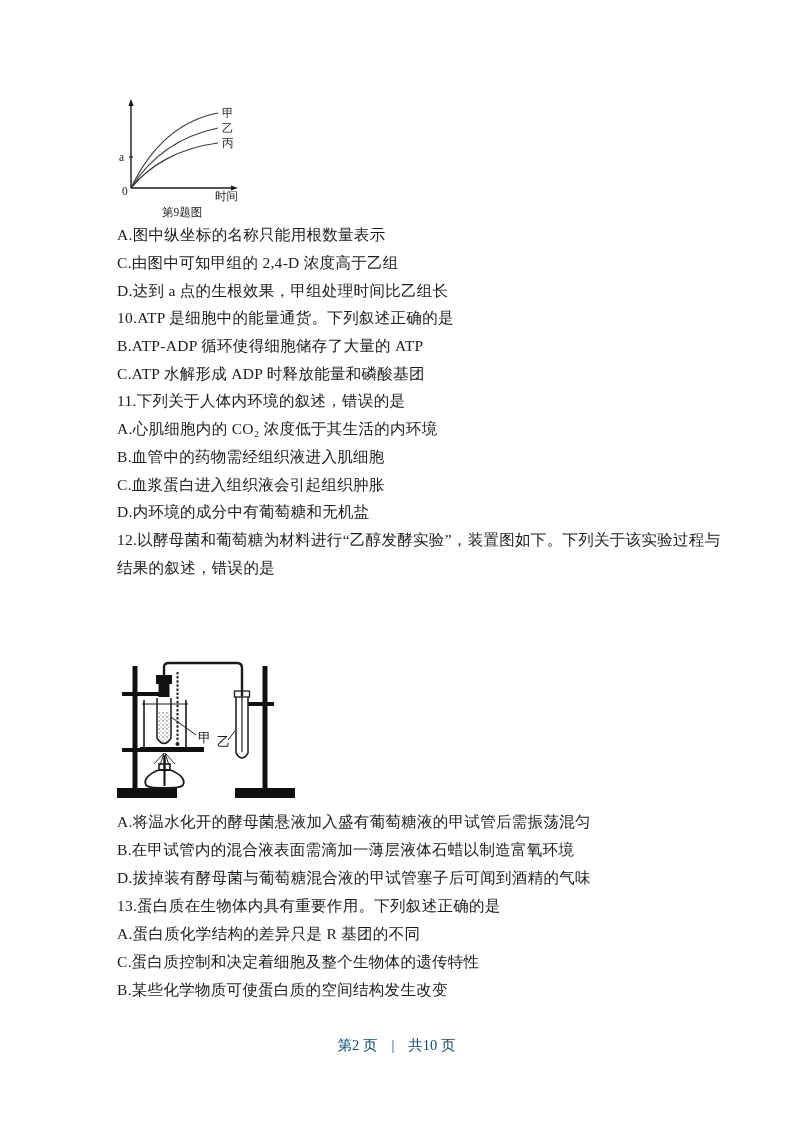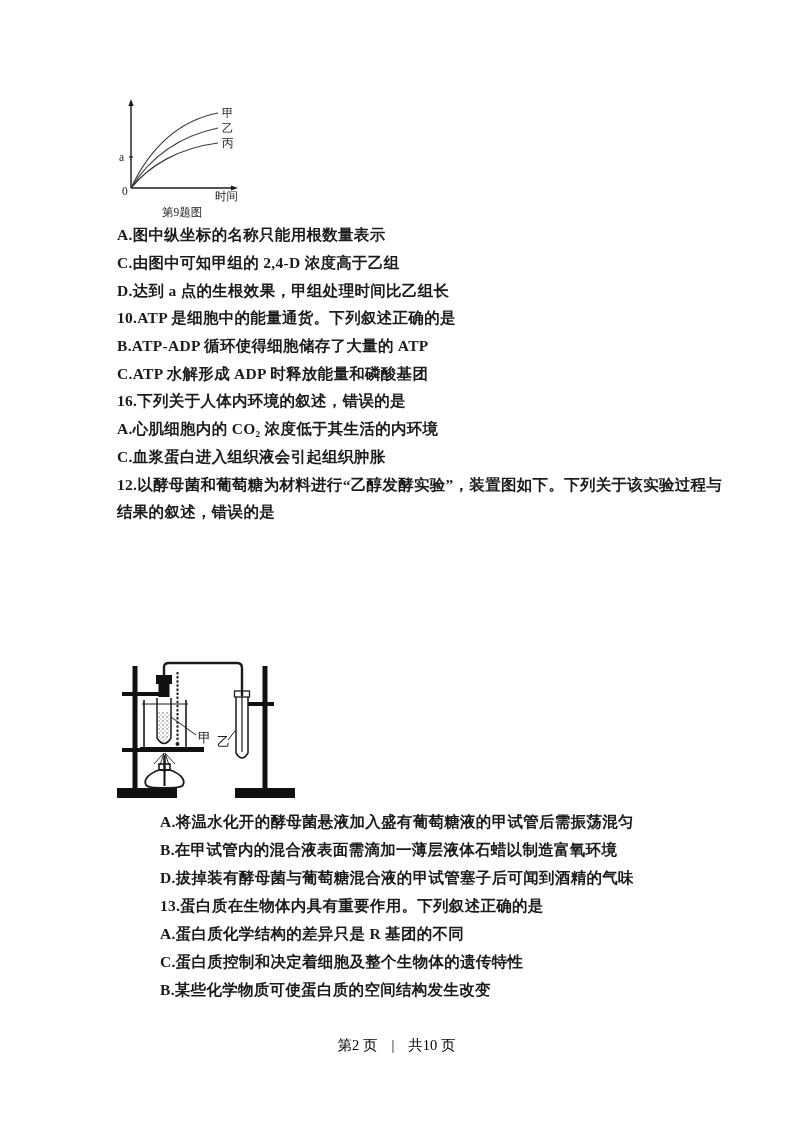--- a/index.html
+++ b/index.html
@@ -1,31 +1,31 @@
 <!DOCTYPE html>
 <html><head>
 <meta charset="utf-8">
 <style>
   html,body{margin:0;padding:0;}
   body{
     width:793px;height:1122px;background:#ffffff;position:relative;overflow:hidden;
     font-family:"Liberation Serif","DejaVu Serif",serif;color:#1b1b1b;
   }
-  .text-block{position:absolute;left:117px;right:60px;font-weight:bold;}
+  .text-block{position:absolute;left:117px;right:60px;}
   #block1{top:222px;}
   #block2{top:808px;}
   #block1 .line{height:27.7px;}
-  #block2 .line{height:28px;margin-left:43px;}
+  #block2 .line{height:28px;}
   .line{display:flex;align-items:center;font-size:15.5px;white-space:pre;letter-spacing:0.3px;}
   #chart-figure{position:absolute;left:114px;top:96px;width:140px;height:124px;}
   #apparatus-figure{position:absolute;left:114px;top:660px;width:182px;height:142px;}
   svg text{font-family:"Liberation Serif","DejaVu Serif",serif;fill:#1b1b1b;}
   .footer{
     position:absolute;top:1036px;left:0;width:100%;text-align:center;
-    font-size:14.5px;color:#000000;
+    font-size:14.5px;color:#0c4a6e;
   }
   .footer .sep{display:inline-block;margin:0 14px;}
 </style>
 </head>
 <body>
 
 <div id="chart-figure">
   <svg width="140" height="124" viewBox="0 0 140 124">
 
     <g stroke="#1b1b1b" stroke-width="1.4" fill="none">
@@ -55,23 +55,25 @@
   </svg>
 </div>
 
 <div class="text-block" id="block1">
   <div class="line">A.图中纵坐标的名称只能用根数量表示</div>
   <div class="line">C.由图中可知甲组的 2,4-D 浓度高于乙组</div>
   <div class="line">D.达到 a 点的生根效果，甲组处理时间比乙组长</div>
   <div class="line">10.ATP 是细胞中的能量通货。下列叙述正确的是</div>
   <div class="line">B.ATP-ADP 循环使得细胞储存了大量的 ATP</div>
   <div class="line">C.ATP 水解形成 ADP 时释放能量和磷酸基团</div>
-  <div class="line">16.下列关于人体内环境的叙述，错误的是</div>
+  <div class="line">11.下列关于人体内环境的叙述，错误的是</div>
   <div class="line">A.心肌细胞内的 CO₂ 浓度低于其生活的内环境</div>
+  <div class="line">B.血管中的药物需经组织液进入肌细胞</div>
   <div class="line">C.血浆蛋白进入组织液会引起组织肿胀</div>
+  <div class="line">D.内环境的成分中有葡萄糖和无机盐</div>
   <div class="line">12.以酵母菌和葡萄糖为材料进行“乙醇发酵实验”，装置图如下。下列关于该实验过程与</div>
   <div class="line">结果的叙述，错误的是</div>
 </div>
 
 <div id="apparatus-figure">
   <svg width="182" height="142" viewBox="0 0 182 142">
     <defs>
       <pattern id="yeast-dots" width="4" height="4" patternUnits="userSpaceOnUse">
         <circle cx="1" cy="1" r="0.7" fill="#4a4a4a"></circle>
         <circle cx="3" cy="3" r="0.6" fill="#6a6a6a"></circle>

